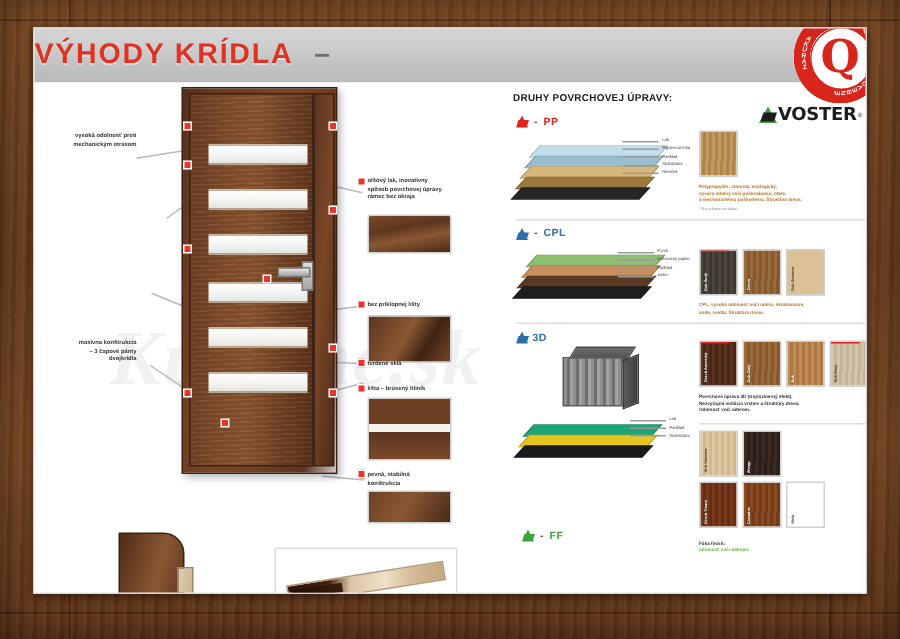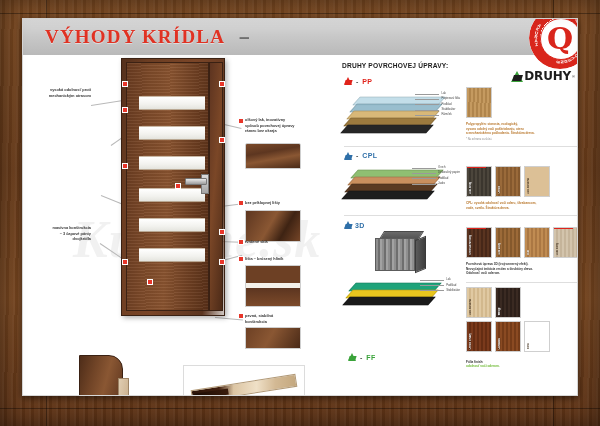--- a/index.html
+++ b/index.html
@@ -34,22 +34,22 @@
   }
 
   
   .header{
     position:relative;height:36px;flex:0 0 36px;
     background:linear-gradient(180deg,#dadada 0%,#c9c9c9 45%,#b9b9b9 100%);
     display:flex;align-items:center;overflow:visible;
   }
   .title-red{
     color:#e03223;font-weight:bold;font-size:19px;letter-spacing:1.2px;
-    margin-left:22px;text-shadow:0 1px 0 rgba(255,255,255,.45);
-    font-family:Liberation Serif, serif;font-stretch:condensed;
+    text-shadow:0 1px 0 rgba(255,255,255,.45);
+    font-family:Liberation Sans, sans-serif;font-stretch:condensed;
   }
   .title-dash{color:#6f6f6f;font-weight:bold;font-size:19px;margin:0 12px 0 14px;}
   .title-white{
     color:#ffffff;font-weight:bold;font-size:19px;letter-spacing:1.3px;
     text-shadow:0 1px 1px rgba(0,0,0,.35);font-family:"DejaVu Sans",sans-serif;
   }
 
   
   .qstamp{
     position:absolute;right:-14px;top:-12px;width:62px;height:62px;border-radius:50%;
@@ -382,21 +382,21 @@
         </div>
       </div>
 
       <div class="divider"></div>
 
       <div class="right-pane">
         <div class="rp-title">DRUHY POVRCHOVEJ ÚPRAVY:</div>
 
         <div class="voster">
           <span class="vmark"></span>
-          <span class="vtext">DRUHY</span>
+          <span class="vtext">VOSTER</span>
           <span class="vreg">®</span>
         </div>
 
         <div class="sec" style="margin-top:8px;">
           <div class="sec-head">
             <span class="av-logo" style="color:#e0231b;">
                 <span class="tri"></span>
               </span>
             <span class="sec-dash">-</span>
             <span class="sec-name" style="color:#e0231b;">PP</span>

